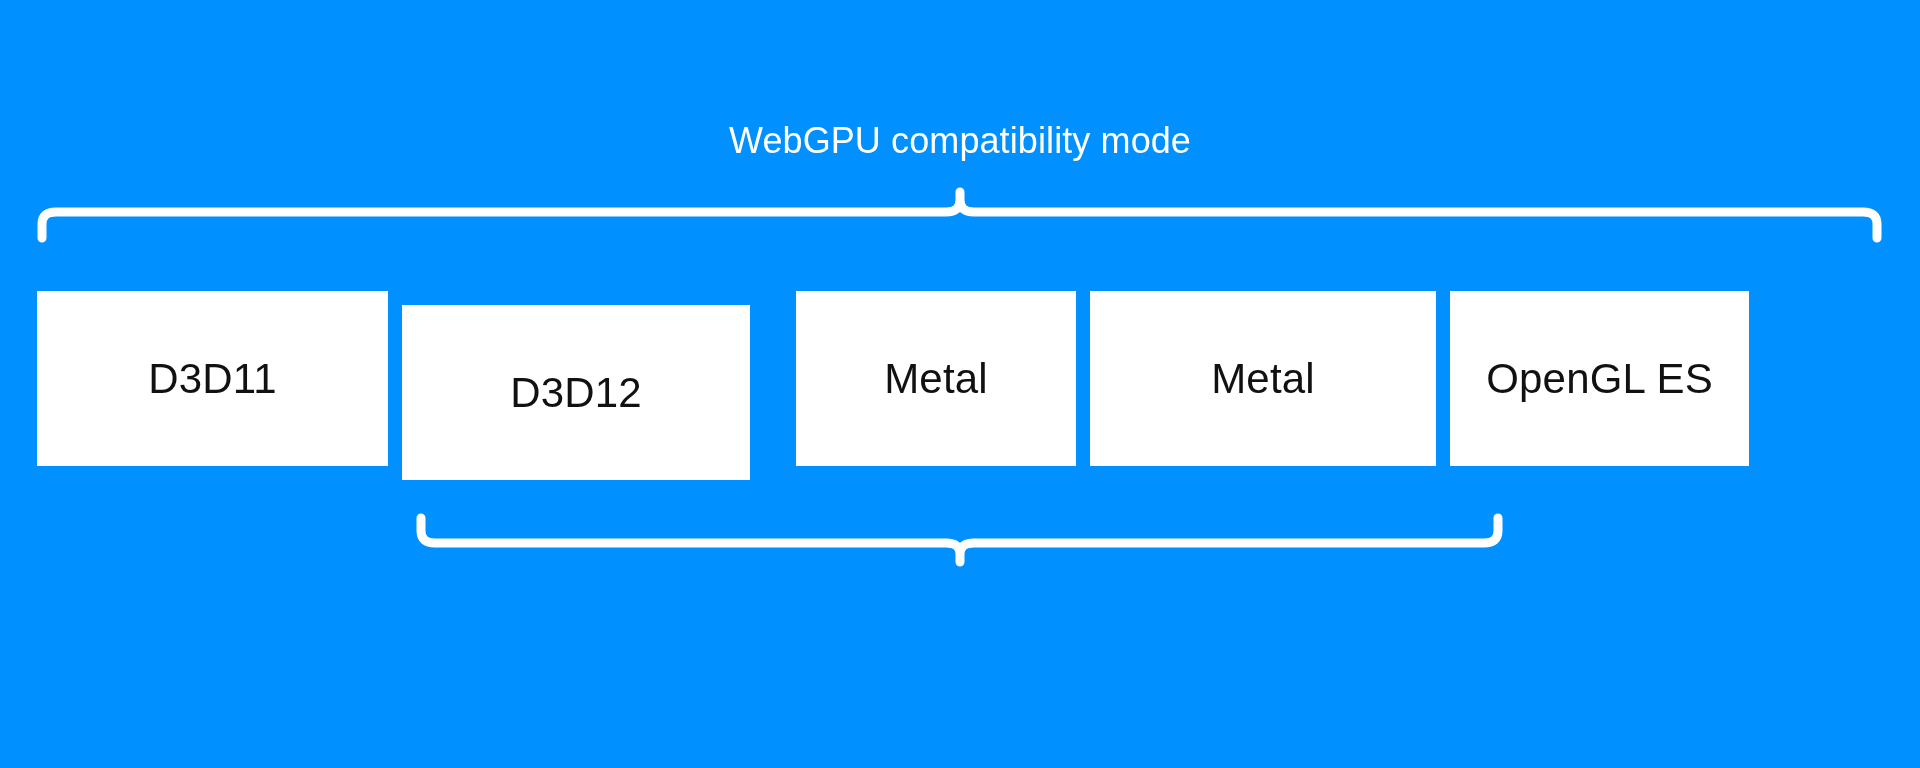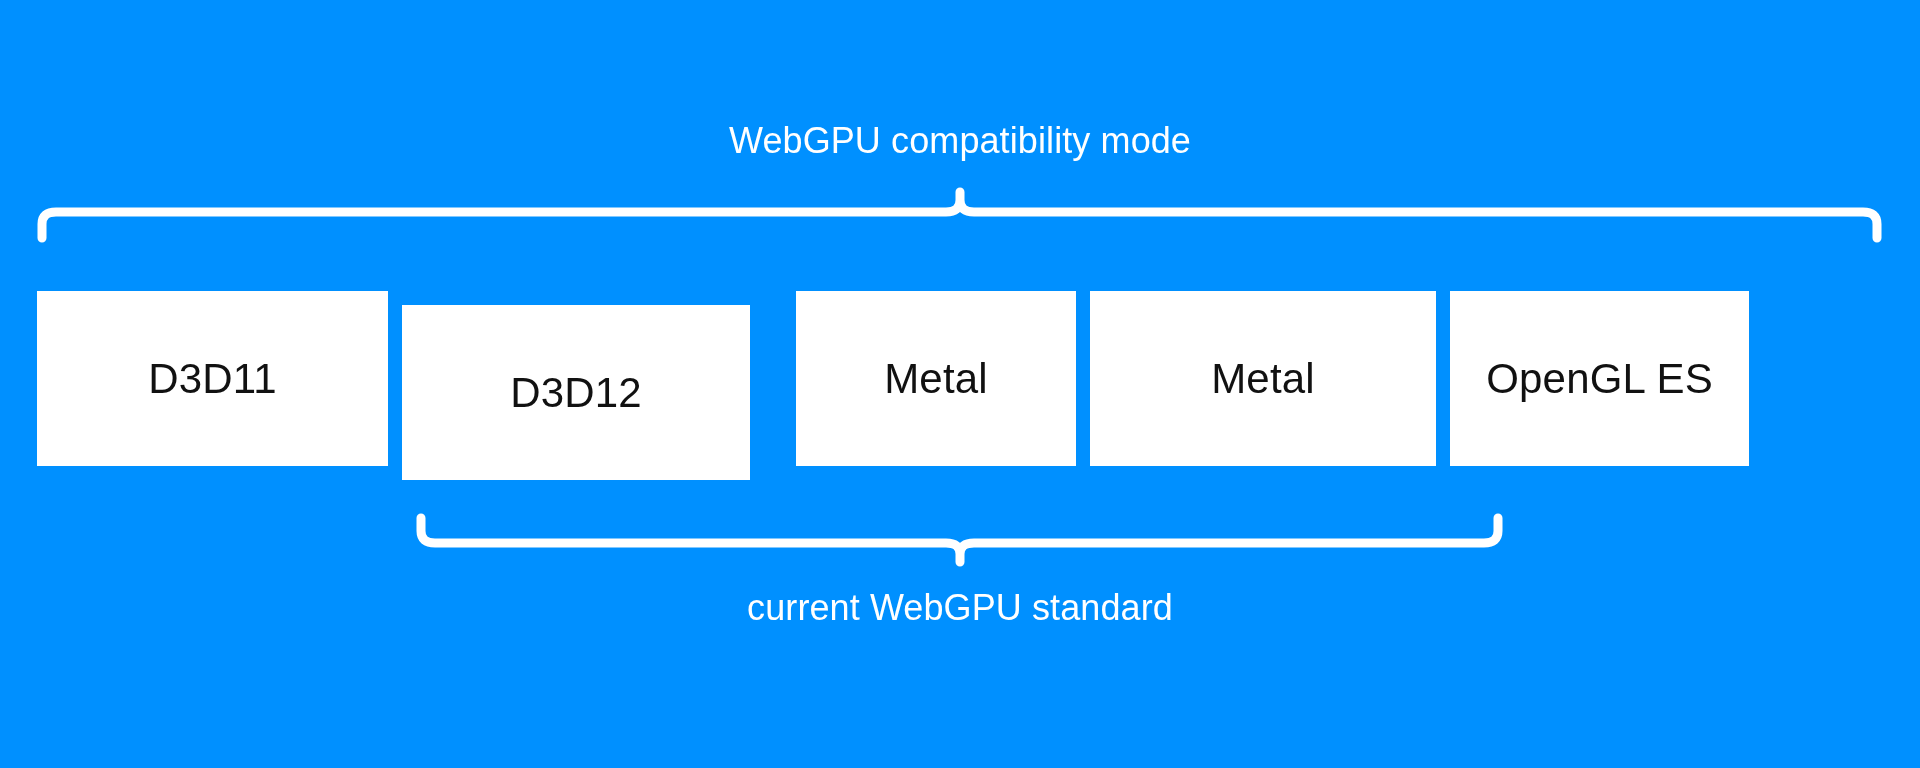--- a/index.html
+++ b/index.html
@@ -139,15 +139,14 @@
     <div class="api-box w-vulkan">
       <span class="api-box-label">Metal</span>
     </div>
 
     <div class="api-box w-opengl">
       <span class="api-box-label">OpenGL ES</span>
     </div>
 
   </div>
 
-  <div class="caption" id="caption-bottom">current WebGPU standard</div>
 
 </div>
 
 </body></html>

